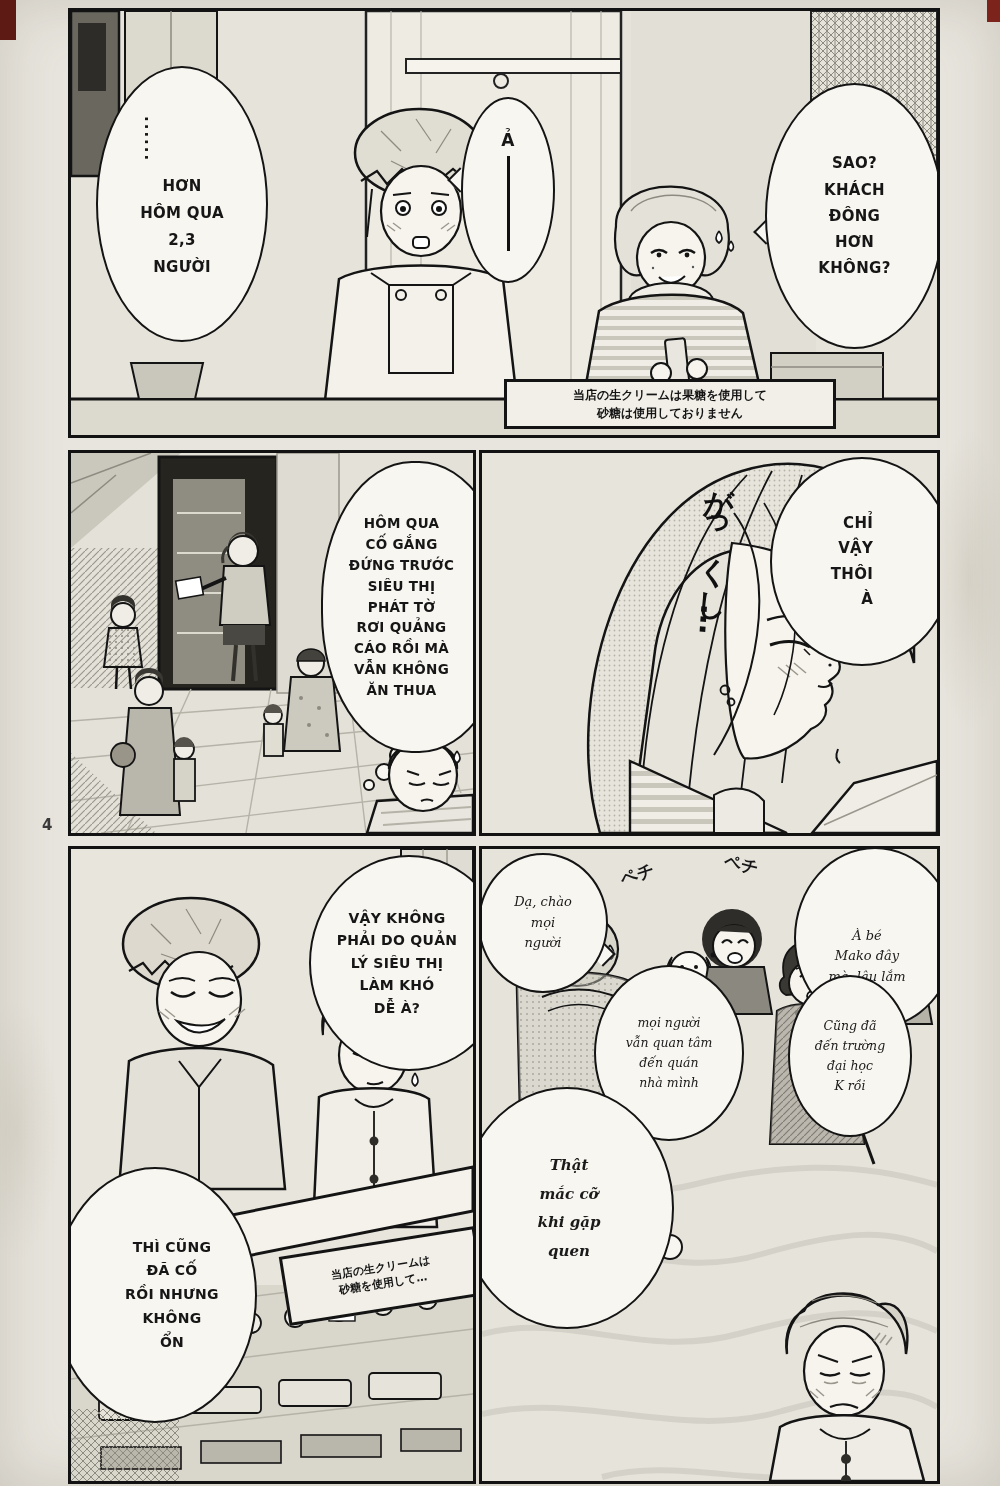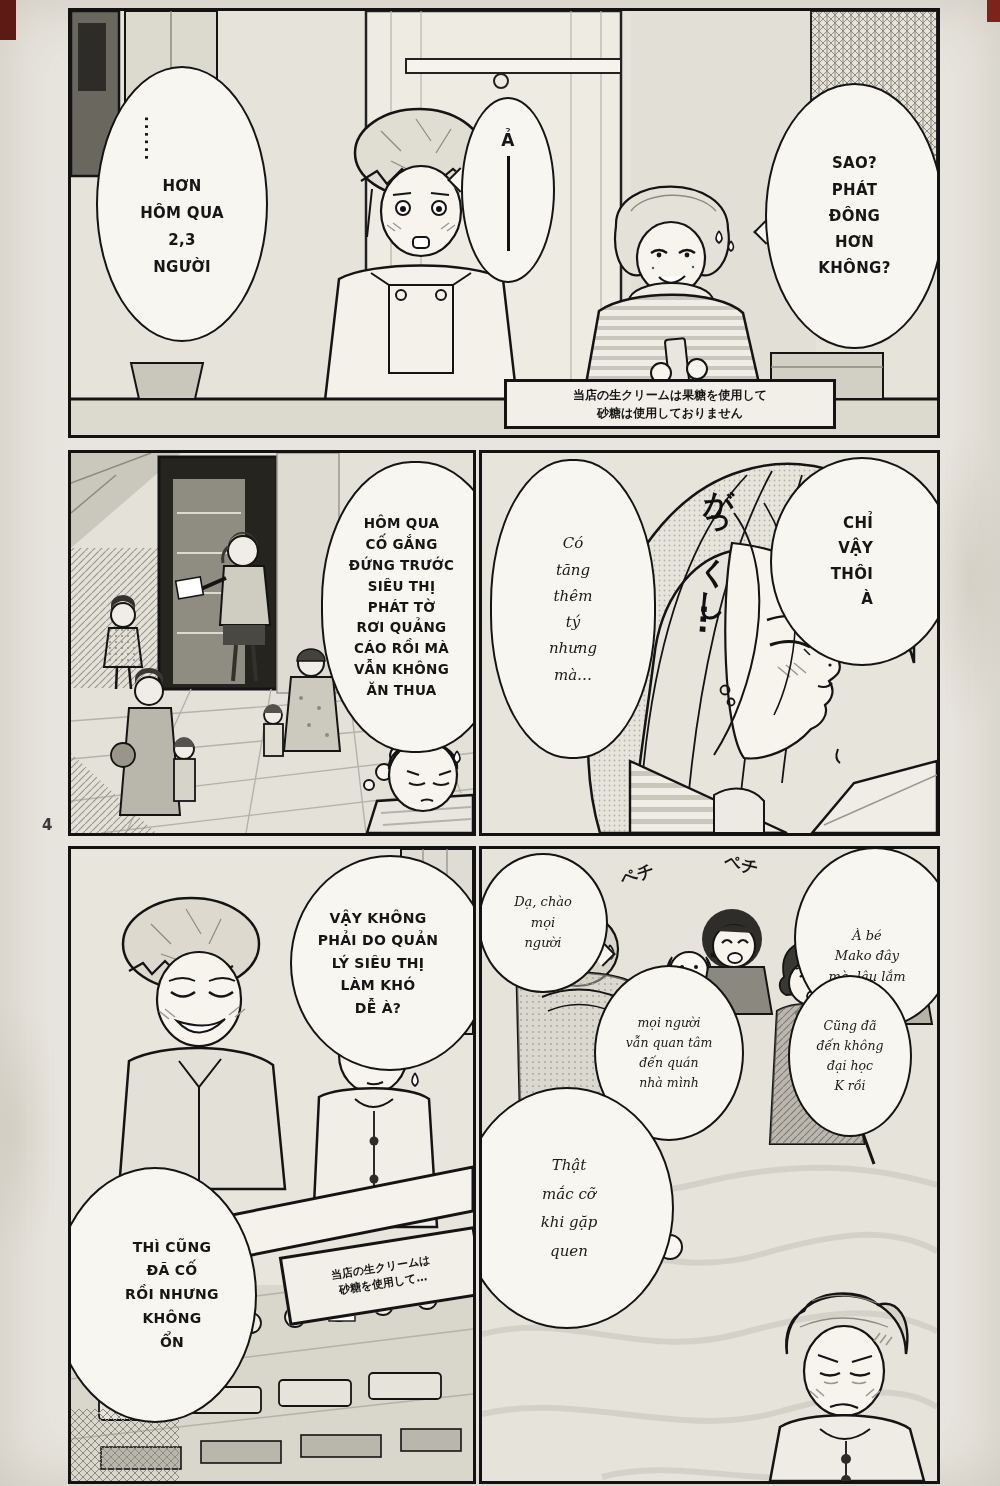--- a/index.html
+++ b/index.html
@@ -139,21 +139,21 @@
     </div>
 
     <div class="bubble" style="left:390px;top:86px;width:90px;height:182px;flex-direction:column;">
       <span class="dialog" style="font-size:17px;">Ả</span>
       <div class="elong" style="height:95px;"></div>
     </div>
     <div class="tail left" style="left:380px;top:160px;"></div>
 
     <div class="bubble" style="left:694px;top:72px;width:175px;height:262px;">
       <span class="dialog" style="font-size:15px;line-height:1.75;">SAO?
-PHÁT
+KHÁCH
 ĐÔNG
 HƠN
 KHÔNG?</span>
     </div>
     <div class="tail left" style="left:686px;top:212px;"></div>
 
     <div class="sign" style="left:405px;bottom:6px;width:326px;height:44px;font-size:12px;line-height:1.5;margin-left:28px;">
       <span>当店の生クリームは果糖を使用して
 砂糖は使用しておりません</span>
     </div>
@@ -303,28 +303,20 @@
       <path d="M282,50 C332,132 312,222 292,262" fill="none" stroke="#141414" stroke-width="1.6"></path>
       <circle cx="243" cy="237" r="4.5" fill="none" stroke="#141414" stroke-width="1.8"></circle>
       <circle cx="249" cy="249" r="3.5" fill="none" stroke="#141414" stroke-width="1.8"></circle>
       <path d="M148,308 L305,380 L148,380 Z" fill="url(#stripes3)" stroke="#141414" stroke-width="2.4"></path>
       <path d="M232,342 C252,330 272,336 282,348 L282,380 L232,380 Z" fill="#eceae2" stroke="#141414" stroke-width="2"></path>
       <path d="M330,380 L372,330 L455,308 L455,380 Z" fill="#efede6" stroke="#141414" stroke-width="2.5"></path>
       <line x1="342" y1="372" x2="455" y2="322" stroke="#9a978d" stroke-width="1.6"></line>
       <path d="M356,296 q-4,10 2,14" fill="none" stroke="#141414" stroke-width="2"></path>
     </svg>
 
-    <div class="bubble" style="left:8px;top:6px;width:162px;height:296px;border-radius:48%;">
-      <span class="script" style="font-size:15px;line-height:1.75;">Có
-tăng
-thêm
-tý
-nhưng
-mà…</span>
-    </div>
 
     <div class="sfx-vert" style="left:210px;top:14px;height:230px;font-size:30px;transform:rotate(4deg);">がっくし…</div>
 
     <div class="bubble" style="left:288px;top:4px;width:180px;height:205px;text-align:right;">
       <span class="dialog" style="font-size:15px;line-height:1.7;margin-right:20px;">CHỈ
 VẬY
 THÔI
 À</span>
     </div>
   </div>
@@ -411,21 +403,21 @@
         <rect x="30" y="598" width="80" height="22"></rect>
           <rect x="130" y="592" width="80" height="22"></rect>
         <rect x="230" y="586" width="80" height="22"></rect>
           <rect x="330" y="580" width="60" height="22"></rect>
       </g>
       <rect x="0" y="560" width="108" height="72" fill="url(#hatch4)"></rect>
       <rect x="148" y="470" width="26" height="14" fill="#fff" stroke="#141414" stroke-width="1.4"></rect>
       <rect x="258" y="458" width="26" height="14" fill="#fff" stroke="#141414" stroke-width="1.4"></rect>
     </svg>
 
-    <div class="bubble" style="left:219px;top:6px;width:196px;height:212px;">
+    <div class="bubble" style="left:238px;top:6px;width:196px;height:212px;">
       <span class="dialog" style="font-size:14px;line-height:1.6;margin-right:24px;">VẬY KHÔNG
 PHẢI DO QUẢN
 LÝ SIÊU THỊ
 LÀM KHÓ
 DỄ À?</span>
     </div>
 
     <div class="bubble" style="left:-18px;top:318px;width:200px;height:252px;">
       <span class="dialog" style="font-size:14px;line-height:1.7;margin-left:34px;">THÌ CŨNG
 ĐÃ CỐ
@@ -593,26 +585,26 @@
 
     <div class="bubble" style="left:112px;top:116px;width:146px;height:172px;">
       <span class="script" style="font-size:12.5px;line-height:1.6;">mọi người
 vẫn quan tâm
 đến quán
 nhà mình</span>
     </div>
 
     <div class="bubble" style="left:306px;top:126px;width:120px;height:158px;">
       <span class="script" style="font-size:12.5px;line-height:1.6;">Cũng đã
-đến không
+đến trường
 đại học
 K rồi</span>
     </div>
 
     <div class="bubble" style="left:-22px;top:238px;width:210px;height:238px;border-radius:50%;">
-      <span class="script" style="font-size:15px;font-weight:normal;line-height:1.9;margin-left:4px;">Thật
+      <span class="script" style="font-size:15px;font-weight:bold;line-height:1.9;margin-left:4px;">Thật
 mắc cỡ
 khi gặp
 quen</span>
     </div>
   </div>
 
 </div>
 
 </body></html>

